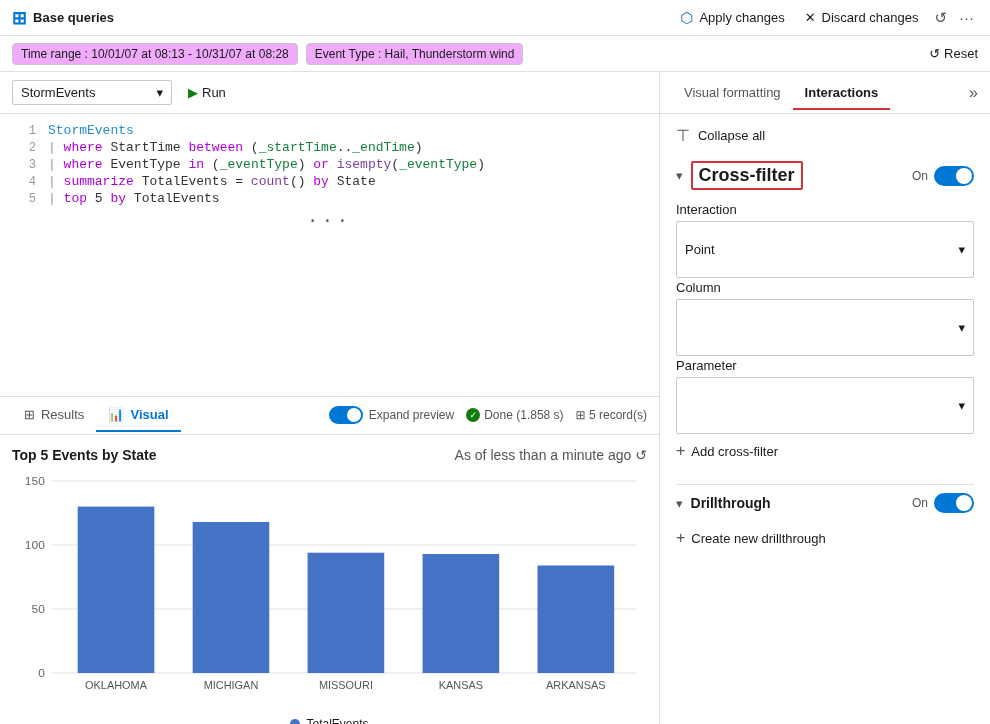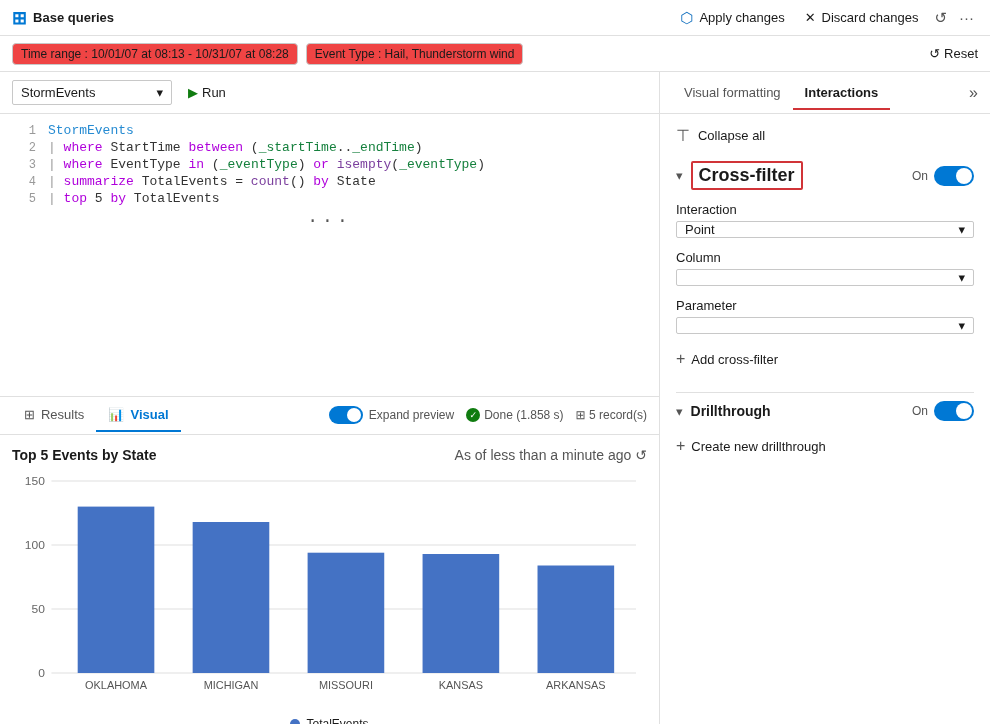--- a/index.html
+++ b/index.html
@@ -28,21 +28,21 @@
     
     .filter-bar {
       display: flex; align-items: center; height: 36px;
       background: #fff; border-bottom: 1px solid #e0e0e0;
       padding: 0 12px; gap: 8px;
     }
     .filter-pill {
       display: flex; align-items: center; gap: 4px;
       border: 1px solid #c8c8c8; border-radius: 4px;
       padding: 3px 8px; font-size: 12px; cursor: pointer;
-      background: #ef4444;
+      background: #f0abfc;
     }
     .reset-btn {
       margin-left: auto; display: flex; align-items: center; gap: 4px;
       background: none; border: none; cursor: pointer;
       font-size: 13px; color: #1a1a1a;
     }
 
     
     .main-content { display: flex; height: calc(724px - 36px - 36px); }
 
@@ -148,25 +148,25 @@
       position: relative; width: 40px; height: 20px;
       background: #0078d4; border-radius: 10px; cursor: pointer;
     }
     .toggle-pill .knob {
       position: absolute; width: 16px; height: 16px;
       background: white; border-radius: 50%; top: 2px; right: 2px;
     }
 
     
     .field-label { font-size: 13px; font-weight: 500; margin-bottom: 4px; color: #1a1a1a; }
-    .field-row { margin-bottom: 12px; }
+    .field-row { margin-bottom: 2px; }
     .dropdown-field {
       display: flex; align-items: center; justify-content: space-between;
       border: 1px solid #c8c8c8; border-radius: 2px;
-      padding: 0 8px; cursor: pointer; background: #fff;
+      padding: 20px 8px; cursor: pointer; background: #fff;
       font-size: 13px;
     }
 
     
     .add-btn {
       display: flex; align-items: center; gap: 6px;
       background: none; border: none; cursor: pointer;
       font-size: 13px; color: #1a1a1a; padding: 4px 0;
       margin-top: 4px;
     }

